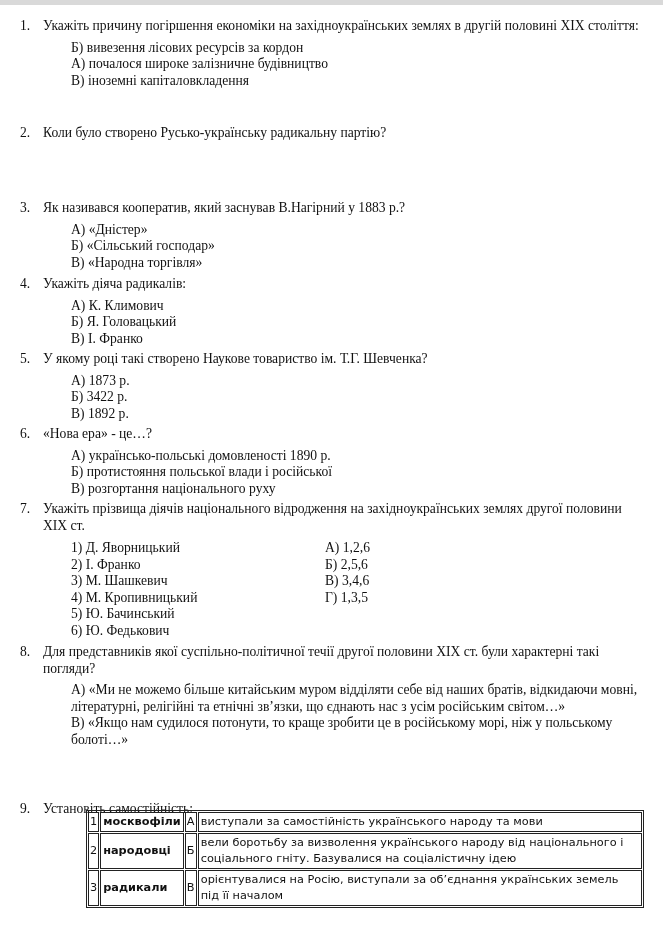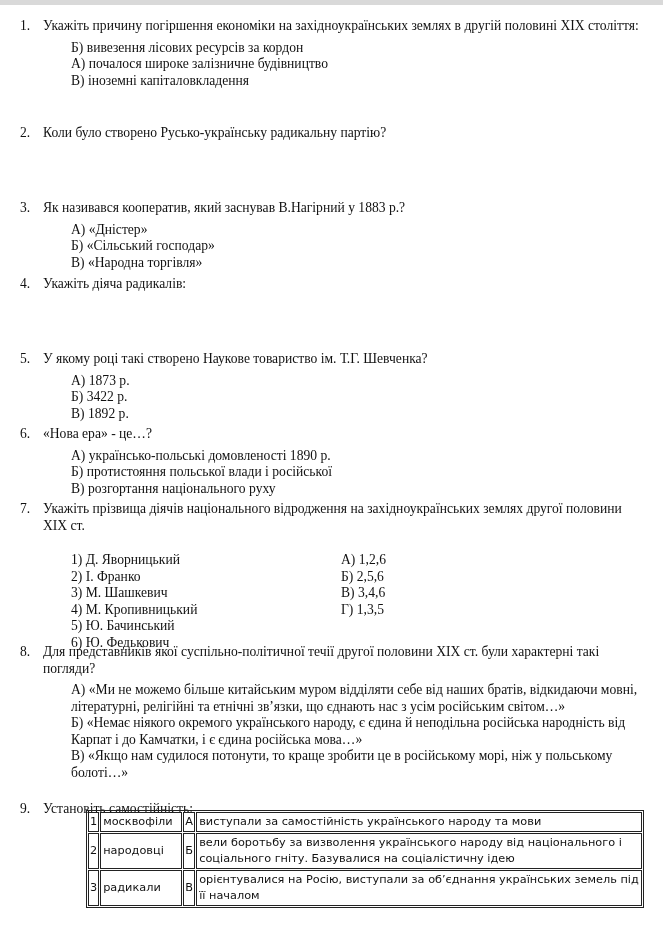--- a/index.html
+++ b/index.html
@@ -16,32 +16,32 @@
   .opts { padding-left: 28px; margin-top: 5px; margin-bottom: 2px; }
   .opt { line-height: 16.5px; }
   .q1 { height: 107px; }
   .q2 { height: 75px; }
   .q3 { height: 76px; }
   .q4 { height: 75px; }
   .q5 { height: 75px; }
   .q6 { height: 75px; }
   .q7 { height: 143px; }
   .q8 { height: 157px; }
-  .match7 { display: flex; padding-left: 28px; margin-top: 18px; gap: 16px; }
+  .match7 { display: flex; padding-left: 28px; margin-top: 6px; }
   .match7 .col-left { width: 254px; }
   .match7 .col-right { width: 120px; }
   .match7 .row { line-height: 16.5px; }
   table.m {
     position: absolute; left: 86px; top: 810px; width: 558px;
     border-collapse: separate; border-spacing: 1px; border: 1px solid #222;
     font-family: "DejaVu Sans", "Liberation Sans", sans-serif; font-size: 11.3px;
   }
   table.m td { border: 1px solid #222; padding: 1px 2px; line-height: 16px; vertical-align: middle; }
   table.m td.n { width: 7px; text-align: center; padding: 0 1px; }
-  table.m td.name { width: 76px; }
+  table.m td.name { width: 76px; font-weight: bold; }
   table.m td.l { width: 8px; text-align: center; padding: 0 1px; }
 </style>
 </head>
 <body>
 
 <div class="topbar"></div>
 
 <div class="doc">
 
   <div class="q q1">
@@ -65,20 +65,25 @@
     <div class="opts">
       <div class="opt">А) «Дністер»</div>
       <div class="opt">Б) «Сільський господар»</div>
       <div class="opt">В) «Народна торгівля»</div>
     </div>
   </div>
 
   <div class="q q4">
     <span class="qnum">4.</span>
     <div class="qtext">Укажіть діяча радикалів:</div>
+    <div class="opts">
+      <div class="opt">А) К. Климович</div>
+      <div class="opt">Б) Я. Головацький</div>
+      <div class="opt">В) І. Франко</div>
+    </div>
   </div>
 
   <div class="q q5">
     <span class="qnum">5.</span>
     <div class="qtext">У якому році такі створено Наукове товариство ім. Т.Г. Шевченка?</div>
     <div class="opts">
       <div class="opt">А) 1873 р.</div>
       <div class="opt">Б) 3422 р.</div>
       <div class="opt">В) 1892 р.</div>
     </div>
@@ -113,21 +118,20 @@
         <div class="row">Г) 1,3,5</div>
       </div>
     </div>
   </div>
 
   <div class="q q8">
     <span class="qnum">8.</span>
     <div class="qtext">Для представників якої суспільно-політичної течії другої половини XIX ст. були характерні такі погляди?</div>
     <div class="opts">
       <div class="opt">А) «Ми не можемо більше китайським муром відділяти себе від наших братів, відкидаючи мовні, літературні, релігійні та етнічні зв’язки, що єднають нас з усім російським світом…»</div>
-      <div class="opt">Б) «Немає ніякого окремого українського народу, є єдина й неподільна російська народність від Карпат і до Камчатки, і є єдина російська мова…»</div>
       <div class="opt">В) «Якщо нам судилося потонути, то краще зробити це в російському морі, ніж у польському болоті…»</div>
     </div>
   </div>
 
   <div class="q q9">
     <span class="qnum">9.</span>
     <div class="qtext">Установіть самостійність:</div>
   </div>
 </div>
 

